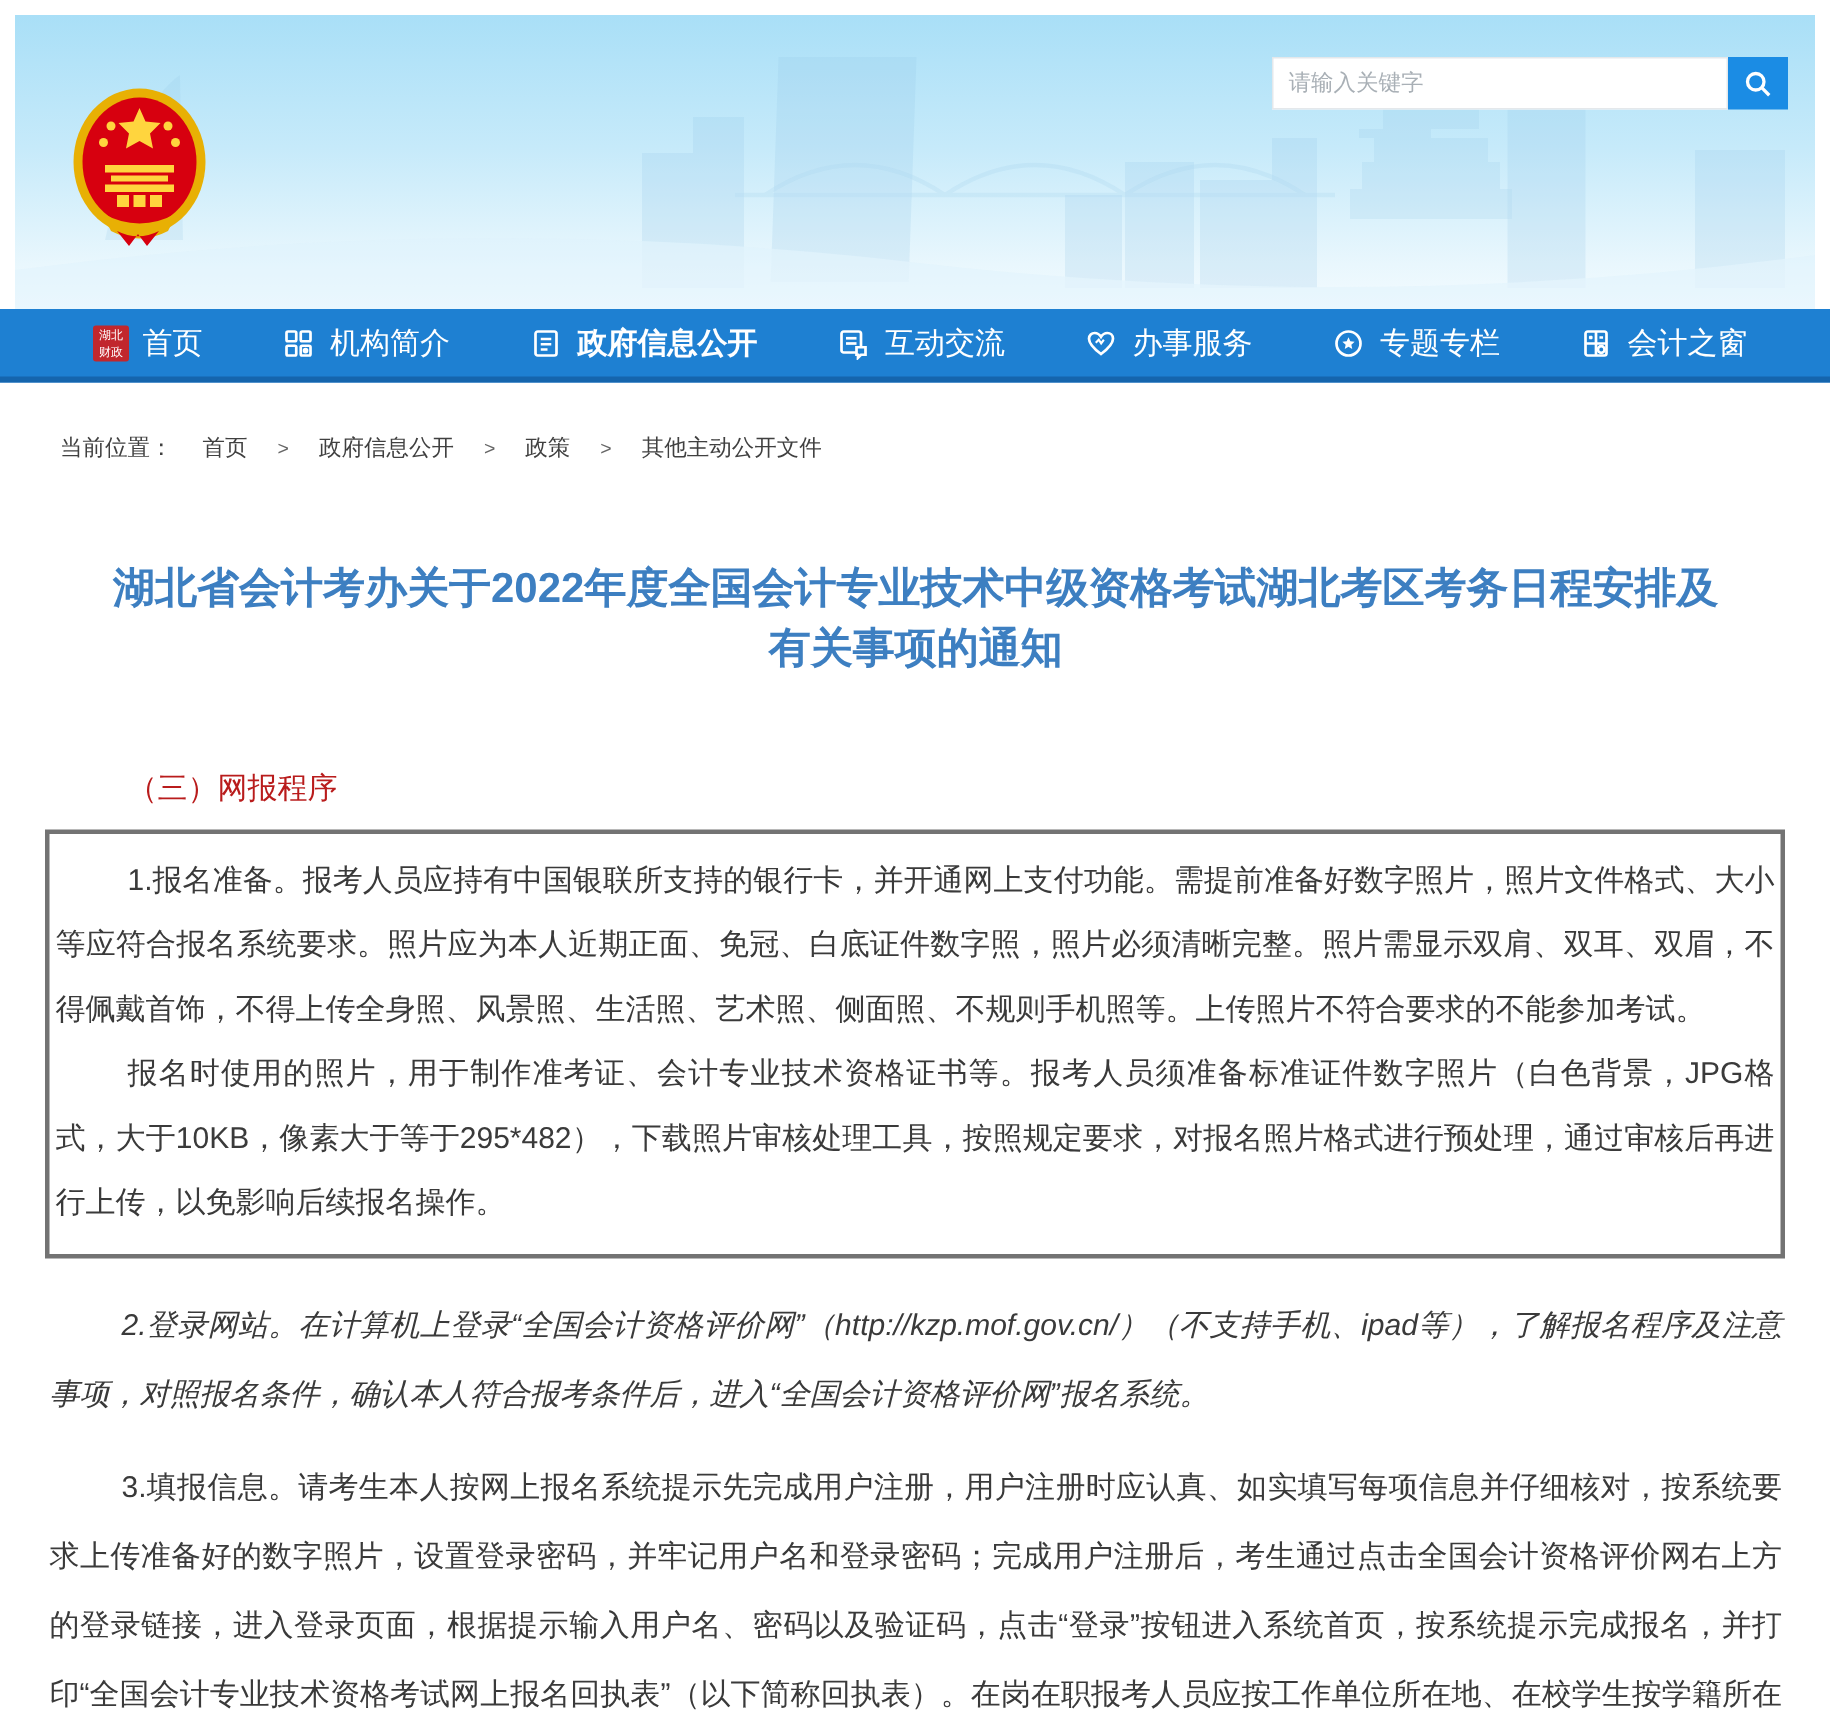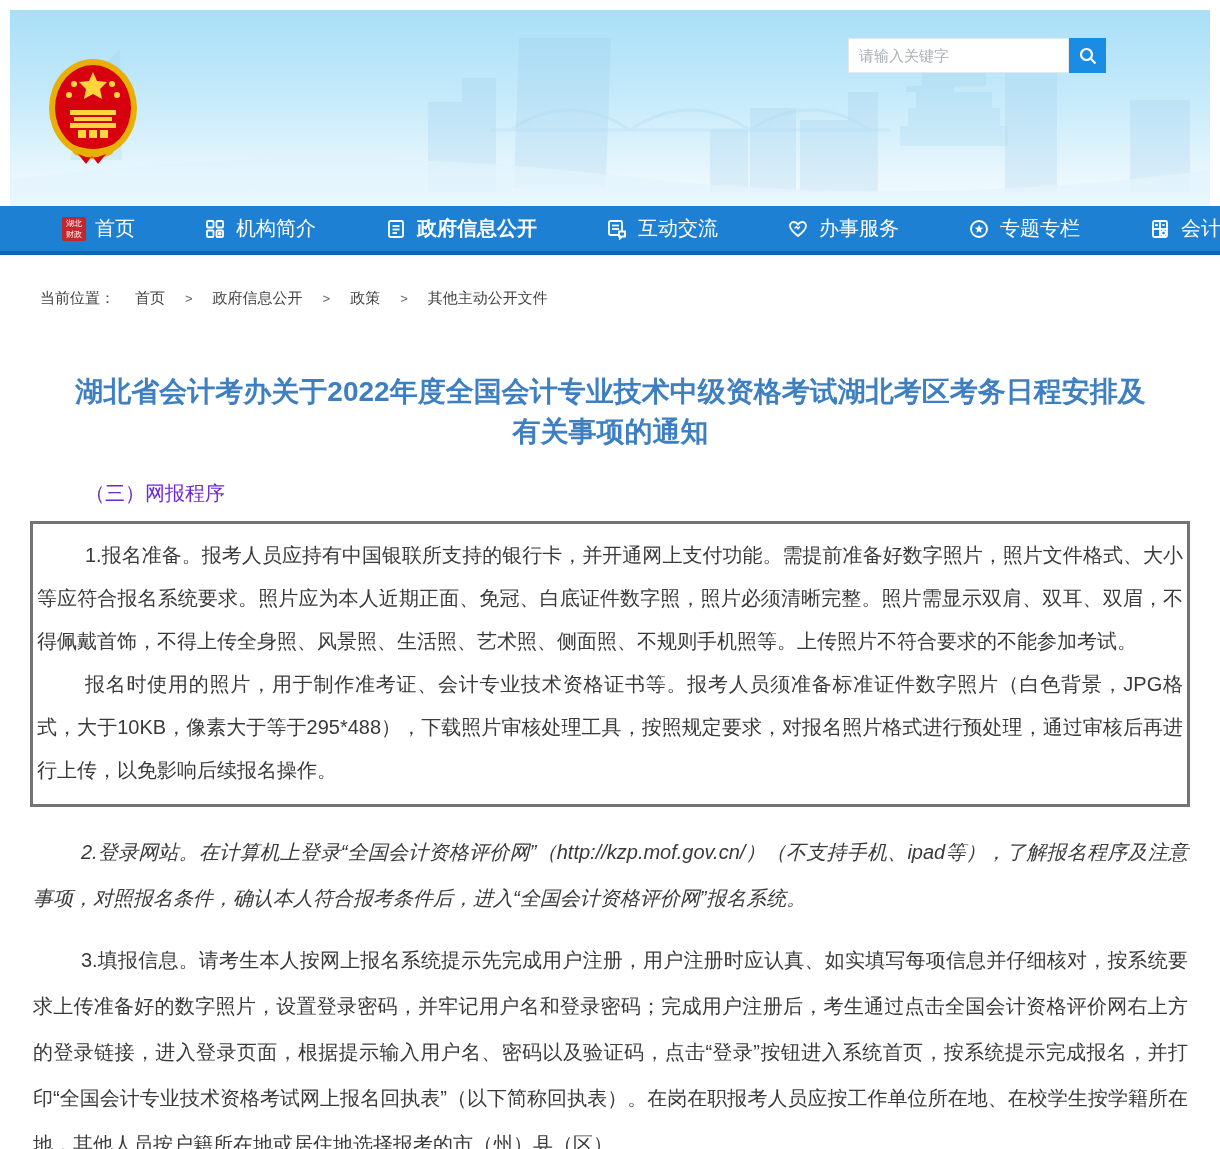--- a/index.html
+++ b/index.html
@@ -9,50 +9,50 @@
   
   .site-header { position:absolute; left:10px; top:10px; width:1200px; height:196px;
     background:linear-gradient(180deg,#a9dff7 0%, #c6eafa 45%, #e9f7fd 85%, #f3fbff 100%);
     overflow:hidden; }
   .header-skyline { position:absolute; right:0; bottom:0; width:100%; height:100%; opacity:.55; }
   .emblem { position:absolute; left:38px; top:48px; width:90px; height:108px; }
   .brand { position:absolute; left:150px; top:60px; }
   .brand-title { font-size:50px; font-weight:bold; color:#d7000f; letter-spacing:12px;
     font-family:"Liberation Serif", serif; line-height:56px; }
   .brand-sub { margin-top:8px; font-size:17px; color:#5a5f66; letter-spacing:.5px; }
-  .search-wrap { position:absolute; left:838px; top:28px; width:258px; height:35px; display:flex; }
+  .search-wrap { position:absolute; left:838px; top:28px; width:344px; height:35px; display:flex; }
   .search-input { flex:1; height:35px; border:1px solid #e4e8eb; background:#ffffff;
     padding:0 10px; font-size:15px; color:#333; outline:none; }
   .search-input::placeholder { color:#a9b0b6; }
   .search-btn { width:40px; height:35px; background:#1b8ce4; border:none; cursor:pointer;
     display:flex; align-items:center; justify-content:center; }
 
   
   .main-nav { position:absolute; left:0; top:206px; width:1220px; height:49px;
     background:#1e80d2; border-bottom:4px solid #1565ad;
-    display:flex; align-items:center; padding-left:62px; gap:68px; }
+    display:flex; align-items:center; padding-left:62px; gap:52px; }
   .nav-item { display:flex; align-items:center; gap:9px; color:#ffffff; font-size:20px;
     cursor:pointer; white-space:nowrap; }
   .nav-item.active .nav-label { font-weight:bold; }
   .nav-ic { display:flex; align-items:center; justify-content:center; width:24px; height:24px; }
   .seal { width:24px; height:24px; background:#c1272d; border-radius:2px; color:#fff;
     font-size:8px; line-height:11px; text-align:center; padding-top:1px;
     font-family:"Liberation Serif", serif; }
 
   
   .breadcrumb { position:absolute; left:40px; top:289px; font-size:15px; color:#404040;
     display:flex; gap:20px; align-items:center; }
   .crumb { cursor:pointer; }
   .crumb-sep { color:#666; font-size:13px; }
 
   
   .article { position:absolute; left:33px; top:360px; width:1155px; color:#3a3a3a; }
   .article-title { width:1080px; margin:12px auto; text-align:center; color:#3d7fc1;
     font-size:28px; font-weight:bold; line-height:40px; }
-  .section-heading { margin-top:28px; font-size:20px; color:#6d28d9; text-indent:2.6em; }
+  .section-heading { margin-top:60px; font-size:20px; color:#b91c1c; text-indent:2.6em; }
   .red-box { margin-top:14px; margin-left:-3px; margin-right:-2px;
     border:3px solid #737373; padding:10px 4px 12px 4px; }
   .para { font-size:20px; line-height:43px; text-indent:2.4em; text-align:justify; color:#3a3a3a; }
   .para.outside { line-height:46px; margin-top:16px; }
   .para.first-outside { margin-top:22px;font-style:italic; }
 </style>
 </head>
 <body>
 
 <div class="site-header">
@@ -201,18 +201,18 @@
   <span class="crumb-sep">&gt;</span>
   <span class="crumb">其他主动公开文件</span>
 </div>
 
 <div class="article">
   <div class="article-title">湖北省会计考办关于2022年度全国会计专业技术中级资格考试湖北考区考务日程安排及有关事项的通知</div>
   <div class="section-heading">（三）网报程序</div>
 
   <div class="red-box">
     <p class="para">1.报名准备。报考人员应持有中国银联所支持的银行卡，并开通网上支付功能。需提前准备好数字照片，照片文件格式、大小等应符合报名系统要求。照片应为本人近期正面、免冠、白底证件数字照，照片必须清晰完整。照片需显示双肩、双耳、双眉，不得佩戴首饰，不得上传全身照、风景照、生活照、艺术照、侧面照、不规则手机照等。上传照片不符合要求的不能参加考试。</p>
-    <p class="para">报名时使用的照片，用于制作准考证、会计专业技术资格证书等。报考人员须准备标准证件数字照片（白色背景，JPG格式，大于10KB，像素大于等于295*488），下载照片审核处理工具，按照规定要求，对报名照片格式进行预处理，通过审核后再进行上传，以免影响后续报名操作。</p>
+    <p class="para">报名时使用的照片，用于制作准考证、会计专业技术资格证书等。报考人员须准备标准证件数字照片（白色背景，JPG格式，大于10KB，像素大于等于295*482），下载照片审核处理工具，按照规定要求，对报名照片格式进行预处理，通过审核后再进行上传，以免影响后续报名操作。</p>
   </div>
 
   <p class="para outside first-outside">2.登录网站。在计算机上登录“全国会计资格评价网”（http://kzp.mof.gov.cn/）（不支持手机、ipad等），了解报名程序及注意事项，对照报名条件，确认本人符合报考条件后，进入“全国会计资格评价网”报名系统。</p>
   <p class="para outside">3.填报信息。请考生本人按网上报名系统提示先完成用户注册，用户注册时应认真、如实填写每项信息并仔细核对，按系统要求上传准备好的数字照片，设置登录密码，并牢记用户名和登录密码；完成用户注册后，考生通过点击全国会计资格评价网右上方的登录链接，进入登录页面，根据提示输入用户名、密码以及验证码，点击“登录”按钮进入系统首页，按系统提示完成报名，并打印“全国会计专业技术资格考试网上报名回执表”（以下简称回执表）。在岗在职报考人员应按工作单位所在地、在校学生按学籍所在地，其他人员按户籍所在地或居住地选择报考的市（州）县（区）。</p>
 </div>
 
 </body></html>

